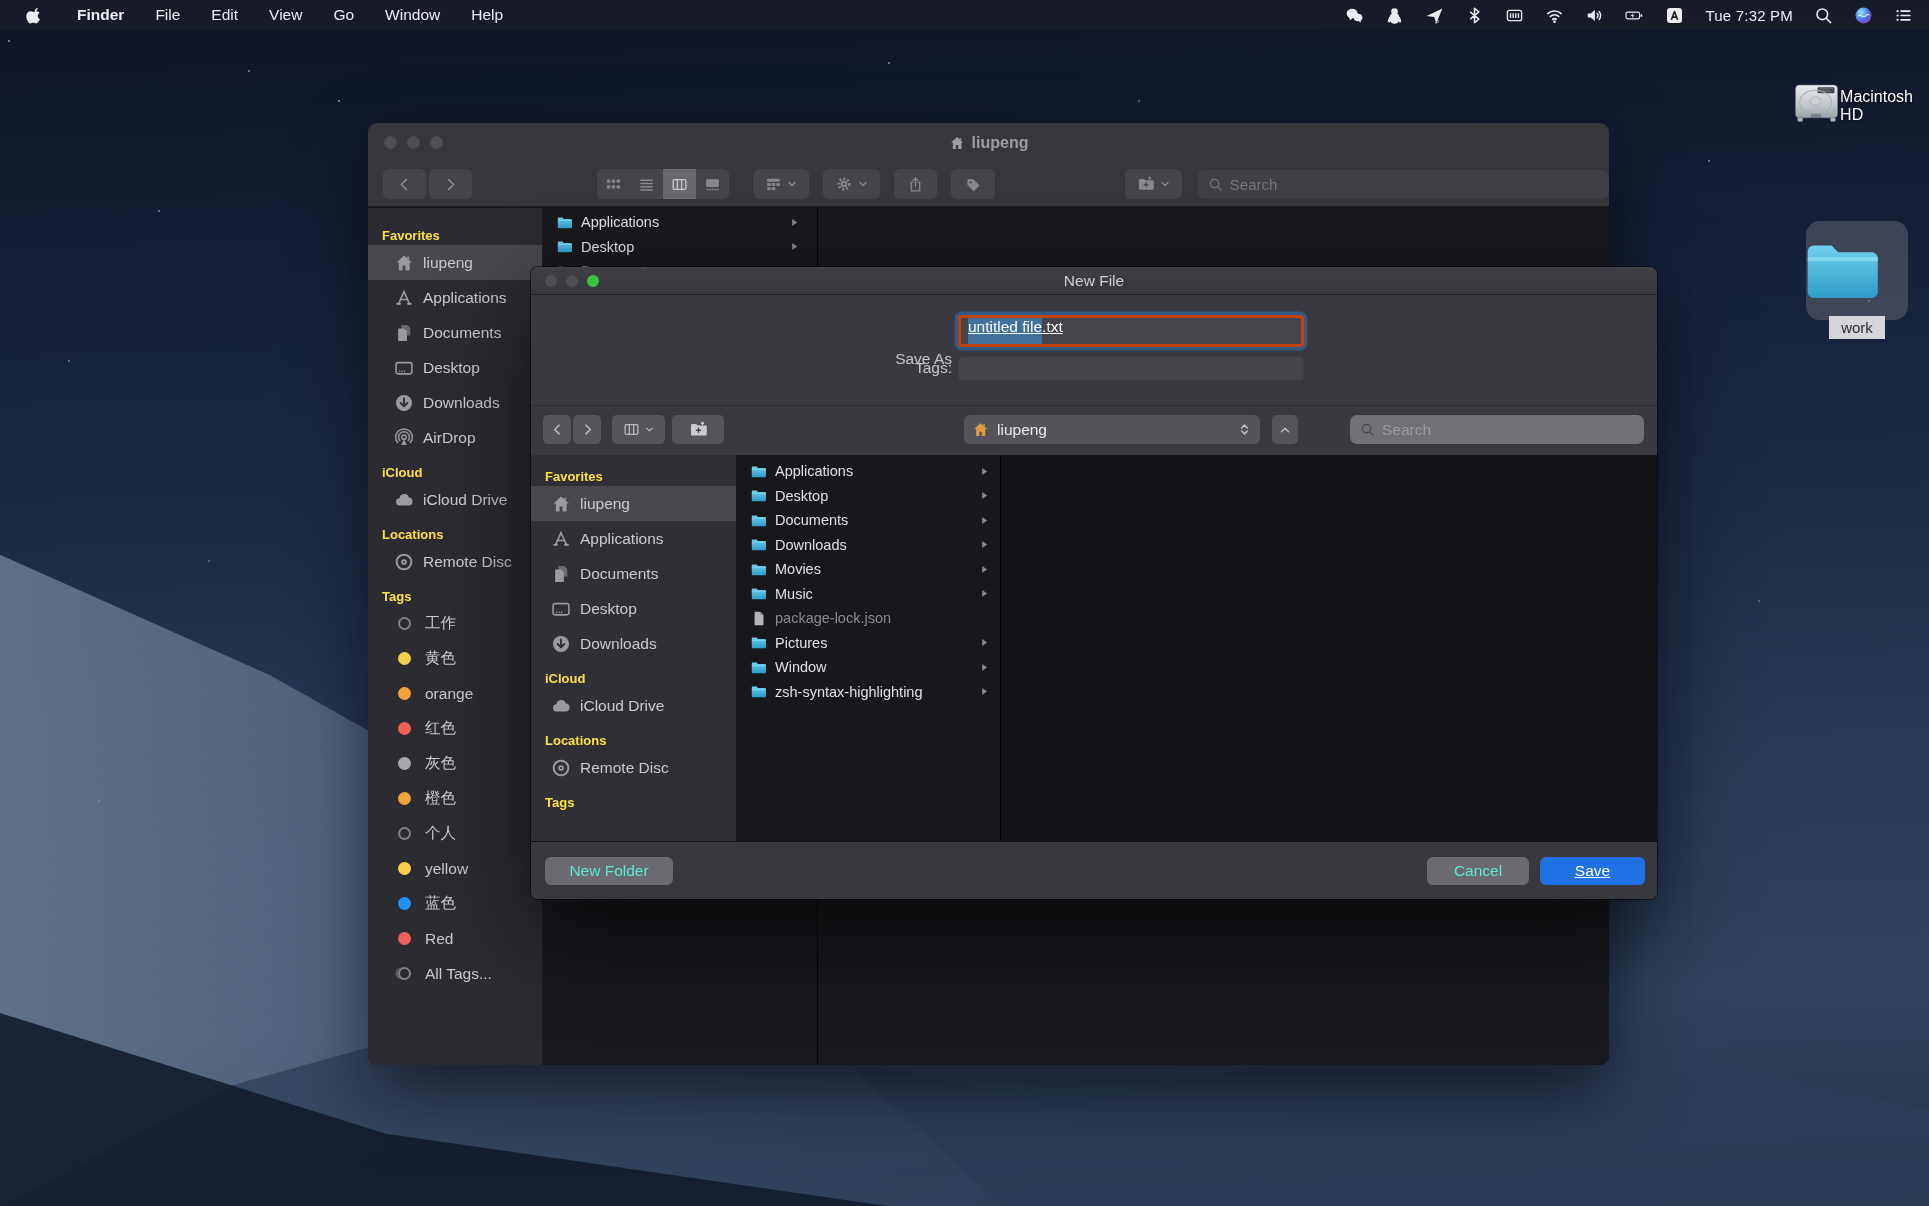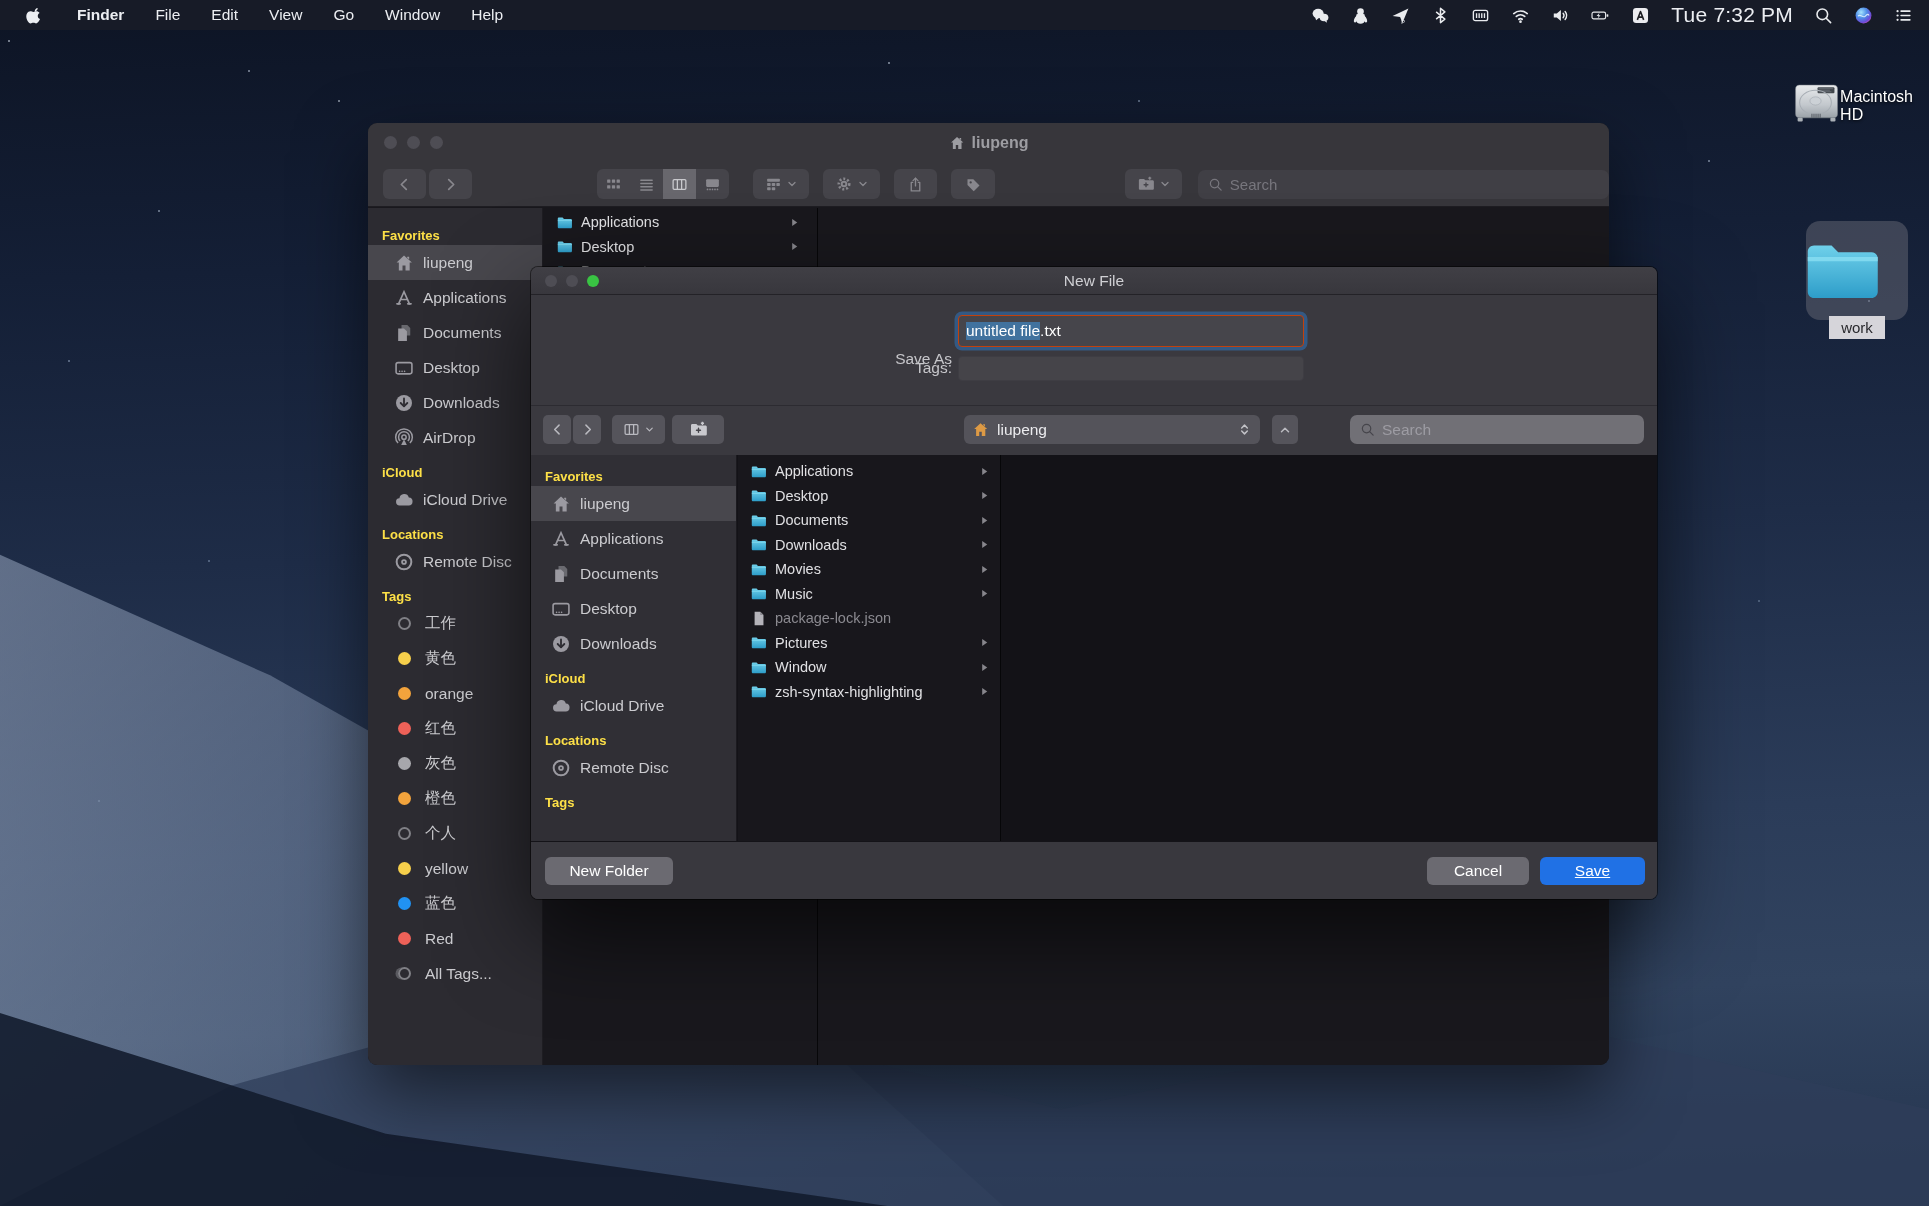--- a/index.html
+++ b/index.html
@@ -24,21 +24,21 @@
 
   
   .menubar { position:absolute; top:0; left:0; right:0; height:30px; background:rgba(24,28,40,.96);
     display:flex; align-items:center; color:#eceef2; font-size:15.5px; z-index:60; }
   .menubar .apple { margin-left:26px; display:flex; align-items:center; }
   .menu-items { display:flex; align-items:center; gap:31px; margin-left:34px; }
   .menu-item { cursor:default; }
   .menu-item.bold { font-weight:bold; }
   .mb-right { margin-left:auto; display:flex; align-items:center; gap:21px; padding-right:16px; }
   .status-icons { display:flex; align-items:center; gap:21px; }
-  .mb-clock { font-size:21px; letter-spacing:.2px; }
+  .mb-clock { font-size:15px; letter-spacing:.2px; }
   .mb-ic { width:19px; height:19px; color:#e9ebee; display:block; }
 
   svg.ic { display:block; }
 
   
   .desk-icon { position:absolute; display:flex; flex-direction:row; align-items:center; width:120px; }
   .desk-label { margin-top:6px; color:#fff; font-size:16px; font-weight:500; text-shadow:0 1px 3px rgba(0,0,0,.8); }
   .work-hilite { position:absolute; left:1806px; top:221px; width:102px; height:99px; background:rgba(118,120,128,.42); border-radius:14px; }
   .work-pill { position:absolute; left:1829px; top:316px; width:56px; height:23px; background:#d6d5da; border-radius:0;
     color:#29292d; font-size:15px; display:flex; align-items:center; justify-content:center; }
@@ -82,44 +82,44 @@
   
   .dlg { position:absolute; left:531px; top:267px; width:1126px; height:632px; border-radius:7px; z-index:30;
     background:#3a393f; box-shadow:0 34px 90px rgba(0,0,0,.65), 0 0 0 1px rgba(0,0,0,.5); overflow:hidden; }
   .d-titlebar { position:absolute; top:0; left:0; right:0; height:28px; background:linear-gradient(#403f45,#38373d);
     border-bottom:1px solid #232227; }
   .d-lights { position:absolute; left:14px; top:8px; display:flex; gap:9px; }
   .d-lights .tl { width:12px; height:12px; }
   .d-title { position:absolute; top:0; left:0; right:0; height:28px; display:flex; align-items:center; justify-content:center;
     color:#cfcfd3; font-size:15.5px; }
   .d-label { position:absolute; color:#c6c6ca; font-size:15.5px; text-align:right; width:160px; }
-  .d-savefield { position:absolute; left:427px; top:48px; width:346px; height:32px; background:#46454b; border:1px solid #c2410c;
-    border-radius:4px; box-shadow:0 0 0 3.5px rgba(47,116,187,.55); display:flex; align-items:center; padding:0 7px;
-    font-size:15.5px; color:#fff; white-space:pre; }
+  .d-savefield { position:absolute; left:427px; top:48px; width:346px; height:32px; background:#46454b; border:3px solid #c2410c;
+    border-radius:4px; box-shadow:0 0 0 3.5px rgba(47,116,187,.55); display:flex; padding:0 7px;
+    font-size:15.5px; color:#fff; white-space:pre;text-decoration:underline; }
   .d-savefield .selected-text { background:#41729e; }
   .d-tagsfield { position:absolute; left:427px; top:89px; width:346px; height:25px; background:#454449; border-radius:4px;
     border:1px solid #3e3d43; }
   .d-toolbar { position:absolute; left:0; right:0; top:138px; height:50px; border-top:1px solid #2c2b31; }
   .d-tb-btn { position:absolute; top:9px; height:29px; }
   .d-popup { position:absolute; left:433px; top:9px; width:296px; height:29px; background:#54535a; border-radius:6px;
     display:flex; align-items:center; gap:8px; padding:0 8px; color:#ebebee; font-size:15.5px; }
   .d-popup .updn { margin-left:auto; color:#c2c2c7; }
   .d-search { position:absolute; left:819px; top:9px; width:294px; height:29px; background:#717076; border-radius:7px;
     display:flex; align-items:center; gap:7px; padding:0 10px; color:#9d9ca3; font-size:15.5px; }
   .d-search svg { color:#46454b; }
   .d-browser { position:absolute; left:0; right:0; top:188px; bottom:58px; background:#131217; }
   .d-sidebar { position:absolute; left:0; top:0; bottom:0; width:206px; background:#302f35; border-right:1px solid #1b1a1f;
     padding-top:4px; overflow:hidden; }
   .d-sidebar .sb-row { padding-left:20px; }
   .d-files { position:absolute; left:207px; top:0; bottom:0; width:262px; background:#18171c; padding-top:4px; }
   .d-files .arr { right:10px; }
   .d-empty { position:absolute; left:470px; top:0; bottom:0; right:0; background:#131217; }
   .d-coldiv { position:absolute; left:469px; top:0; bottom:0; width:1px; background:#060608; }
   .d-bottom { position:absolute; left:0; right:0; bottom:0; height:58px; background:#39383e; border-top:1px solid #141318; }
-  .d-btn { position:absolute; top:15px; height:28px; border-radius:6px; background:#6b6a71; color:#ffffff; font-size:15.5px;
+  .d-btn { position:absolute; top:15px; height:28px; border-radius:6px; background:#6b6a71; color:#5eead4; font-size:15.5px;
     display:flex; align-items:center; justify-content:center; border:none; }
   .d-btn.primary { background:#2071e5; color:#fff;text-decoration:underline; }
 </style>
 </head>
 <body>
 
 <svg width="0" height="0" style="position:absolute">
   <defs>
     <radialGradient id="siri-g" cx="35%" cy="30%" r="80%">
       <stop offset="0%" stop-color="#a5e3ff"></stop>

